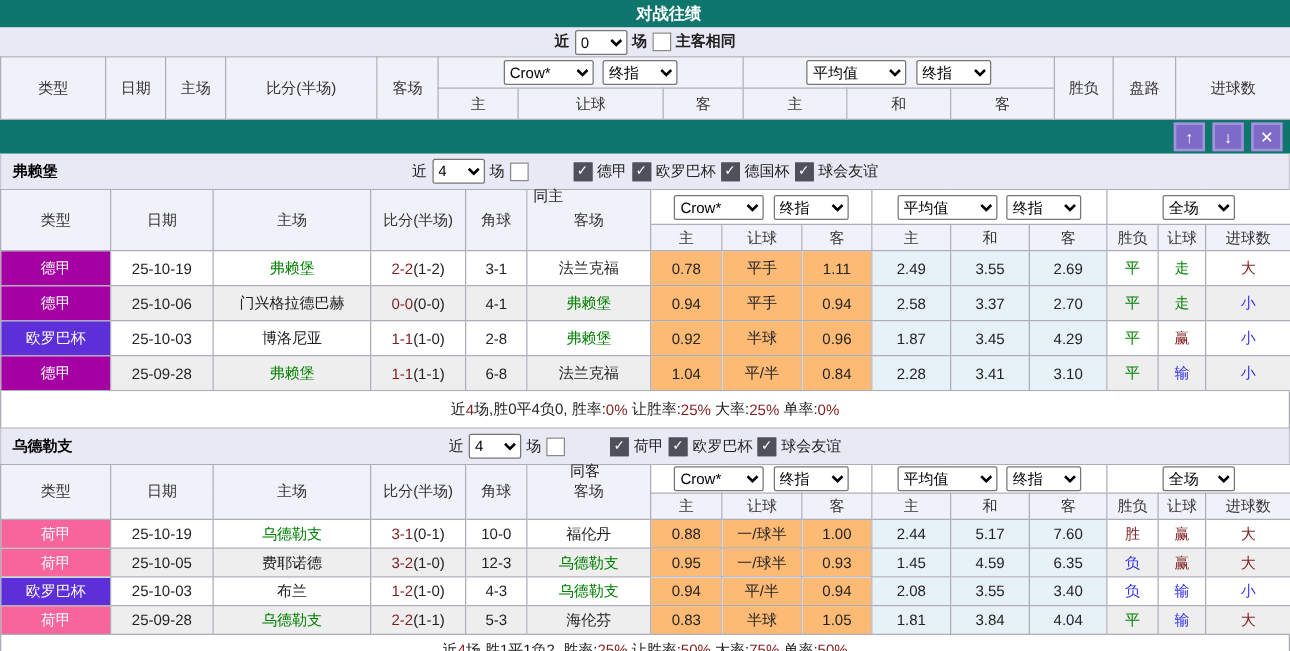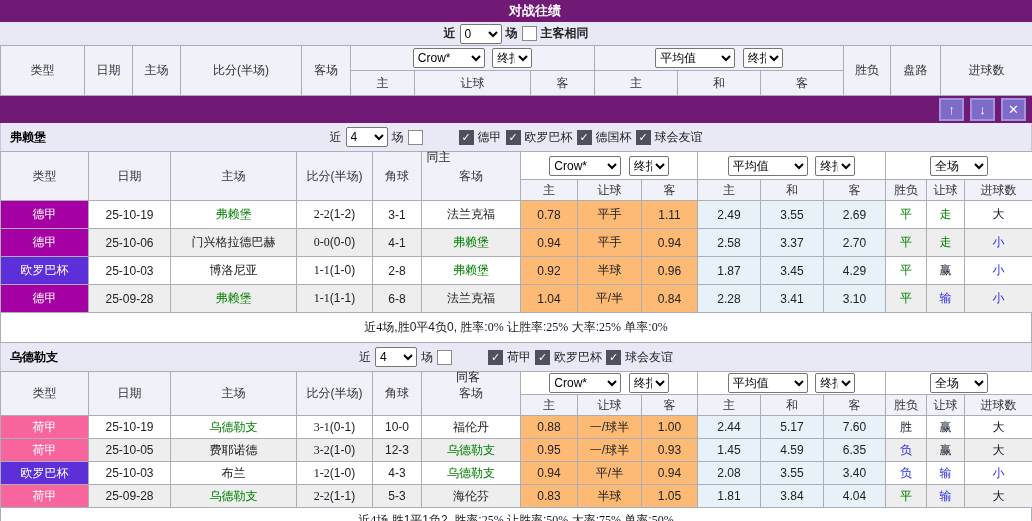--- a/index.html
+++ b/index.html
@@ -1,31 +1,31 @@
 <!DOCTYPE html>
 <html><head>
 <meta charset="utf-8">
 <style>
   html,body{margin:0;padding:0;}
   body{
     width:1032px;
     font-family:"Liberation Sans","DejaVu Sans",sans-serif;
     font-size:12px;color:#222;background:#fff;
   }
-  .purple-bar{background:#701a75;color:#fff;padding-left:38px;}
+  .purple-bar{background:#0f766e;color:#fff;padding-left:38px;}
   .topbar{height:22px;line-height:22px;text-align:center;font-weight:bold;font-size:13px;}
   .filter-row{
     background:#E9E9F6;height:23px;display:flex;align-items:center;
     justify-content:center;gap:4px;font-weight:bold;
   }
   select{
     font-size:12px;height:20px;background:#fff;color:#000;
     border:1px solid #767676;border-radius:2px;
   }
-  .sel-n{width:42px;} .sel-crow{width:72px;} .sel-final{width:40px;}
+  .sel-n{width:42px;} .sel-crow{width:72px;} .sel-final{width:60px;}
   .sel-avg{width:80px;} .sel-full{width:58px;}
   table{border-collapse:collapse;table-layout:fixed;width:1032px;}
   th,td{
     border:1px solid #ADADB8;text-align:center;padding:0;
     overflow:hidden;white-space:nowrap;
   }
   th{background:#F1F1FA;font-weight:normal;color:#333;}
   .top-t th,.top-t td{height:24px;}
   .sub-t th{height:20px;}
   .grp{background:#F1F1FA;}
@@ -65,21 +65,21 @@
   .cb-lbl{margin-right:4px;margin-top:40px;}
   .data-t td{height:27px;background:#fff;}
   .data-t.compact td{height:22px;}
   .data-t tr.alt td{background:#EEEEEE;}
   .data-t td.odd, .data-t tr.alt td.odd{background:#fdba74;}
   .data-t td.avg, .data-t tr.alt td.avg{background:#E6F1F8;}
   td.lg{color:#fff;}
   td.lg-dejia, tr.alt td.lg-dejia{background:#A400A4;}
   td.lg-europa, tr.alt td.lg-europa{background:#5C2FD8;}
   td.lg-hejia, tr.alt td.lg-hejia{background:#F8649C;}
-  .g{color:#008000;} .r{color:#0f172a;font-family:Liberation Serif, serif;} .b{color:#2E2EE6;} .dk{color:#222;}
+  .g{color:#008000;} .r{color:#7f1d1d;} .b{color:#2E2EE6;} .dk{color:#222;}
   .summary{
     height:29px;display:flex;align-items:center;justify-content:center;
     border:1px solid #ADADB8;border-top:none;background:#fff;
   }
   .summary.compact{height:24px;}
 </style>
 </head>
 <body>
 
 <div class="purple-bar topbar">对战往绩</div>

